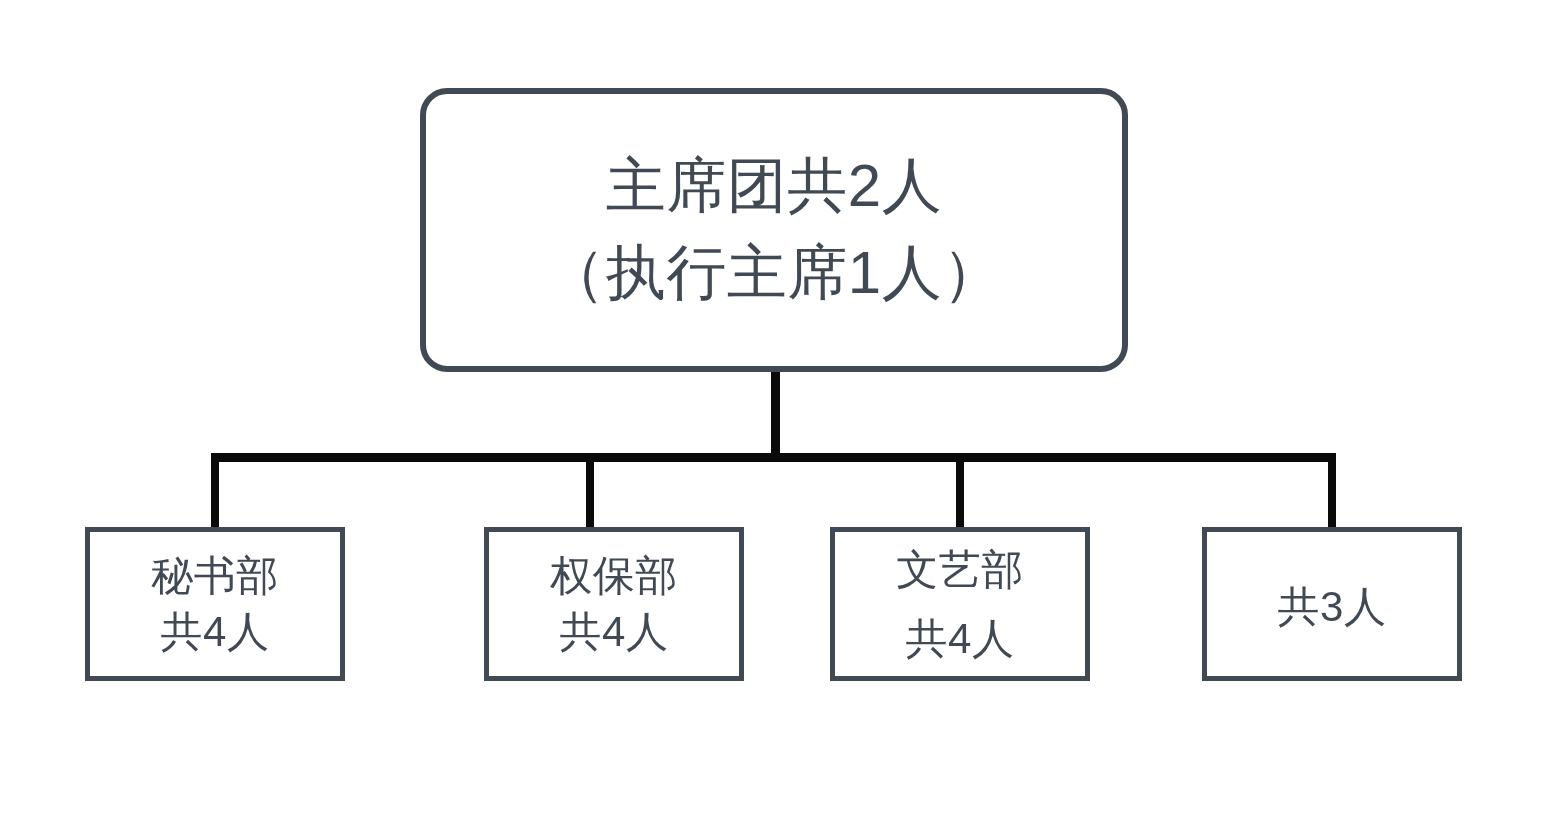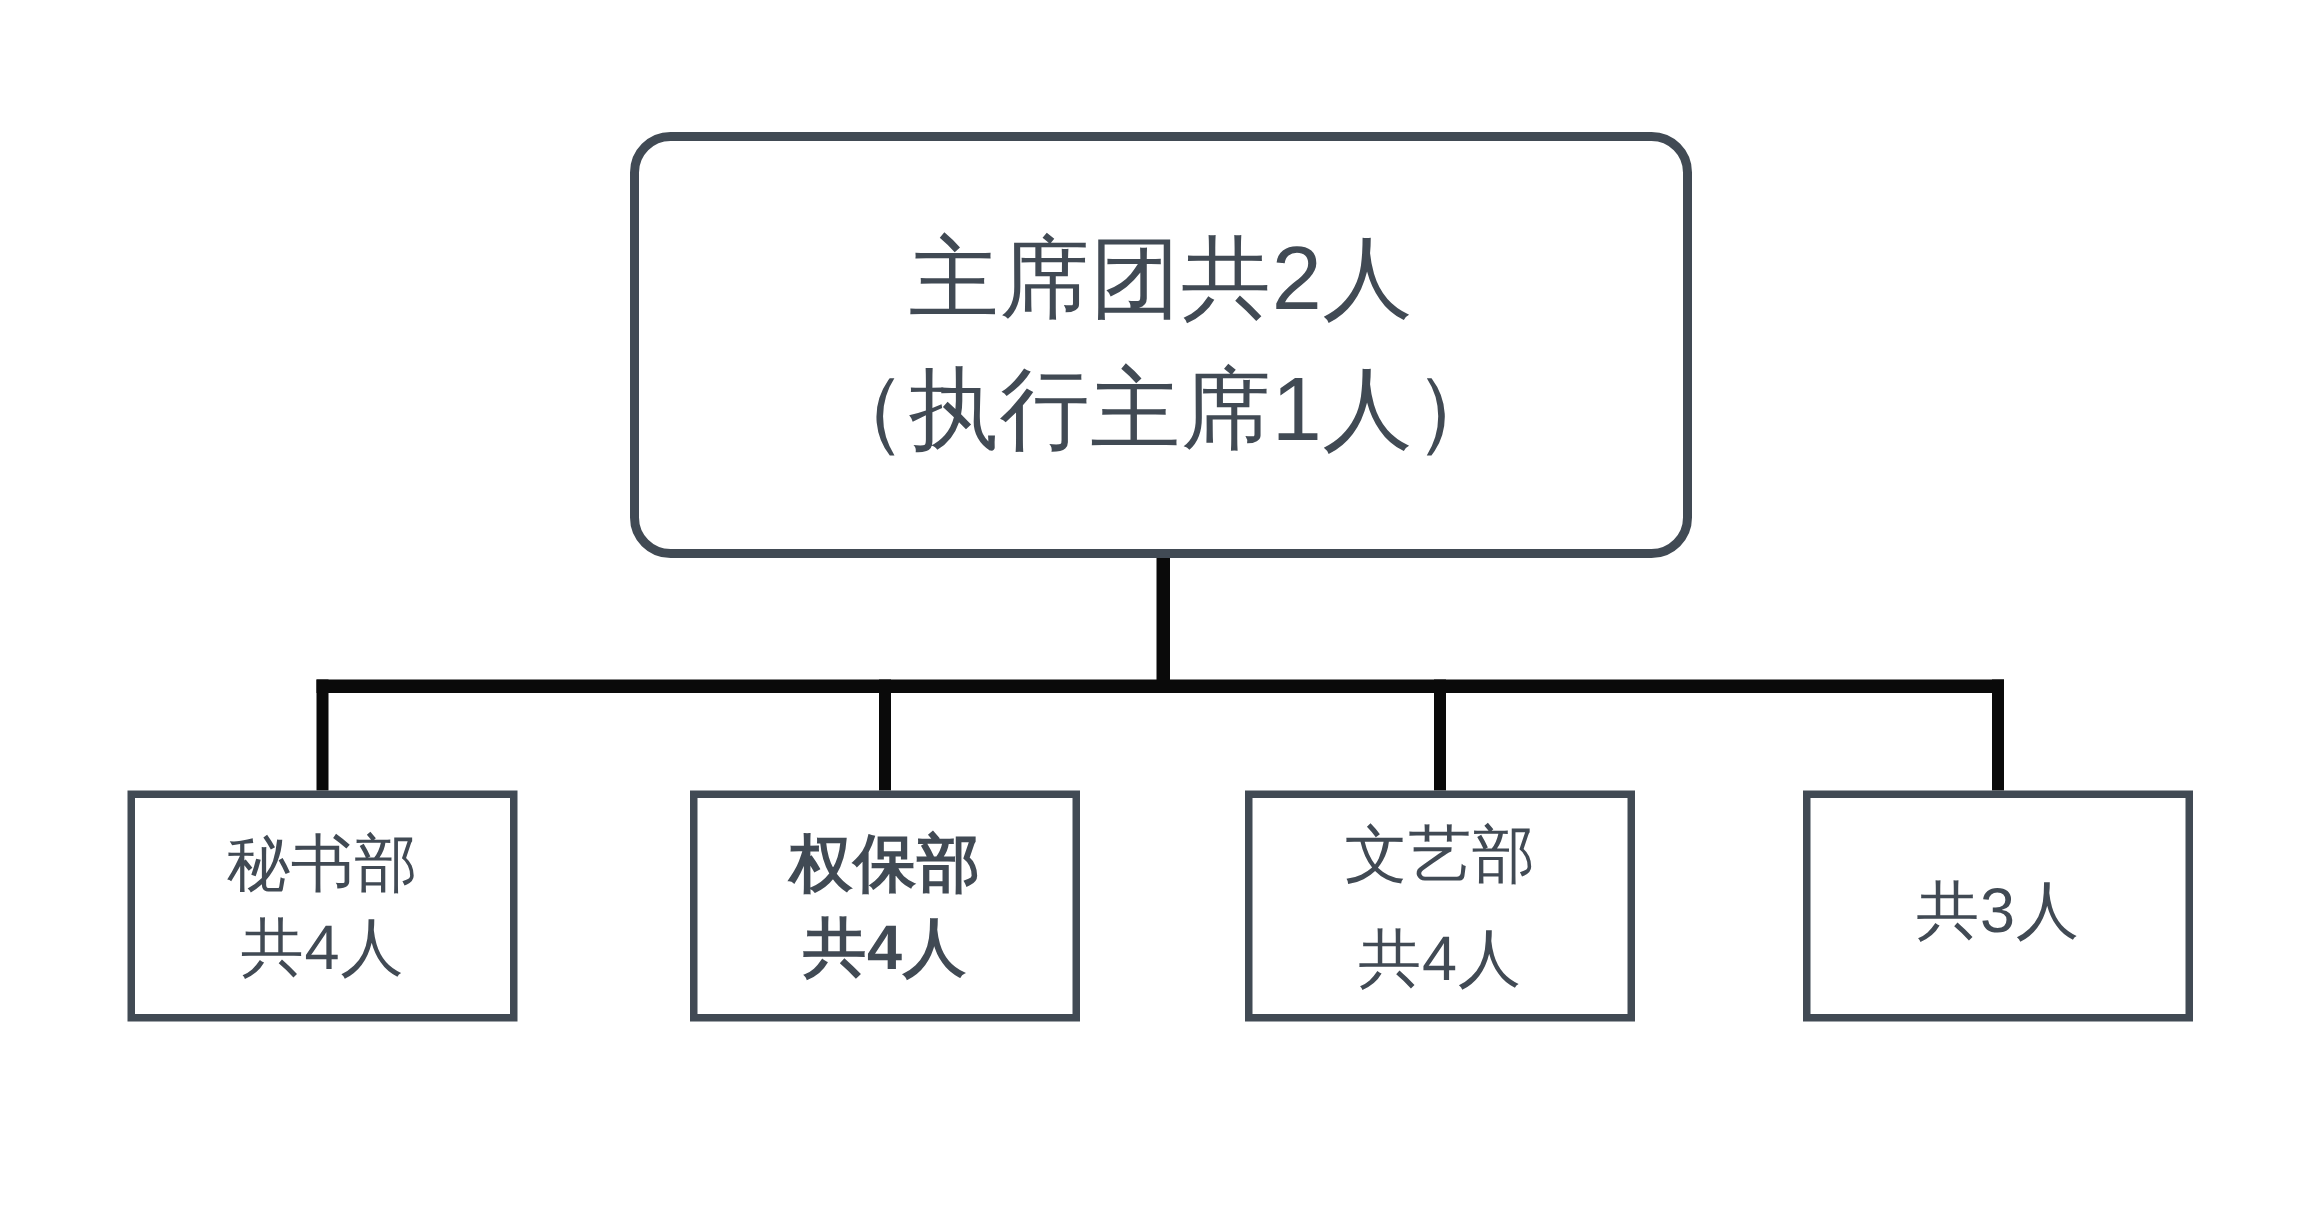--- a/index.html
+++ b/index.html
@@ -52,21 +52,21 @@
     width: 260px;
     height: 154px;
     font-size: 42px;
     border-width: 5px;
   }
   .node-child .line-2 {
     margin-top: 6px;
   }
 
   #node-child-0 { left: 85px; }
-  #node-child-1 { left: 460px; font-weight: bold; }
+  #node-child-1 { left: 484px; }
   #node-child-2 { left: 830px; gap: 13px; }
   #node-child-3 { left: 1202px; }
 
   .node-line {
     display: block;
     white-space: nowrap;
   }
 
   
   .connector {

